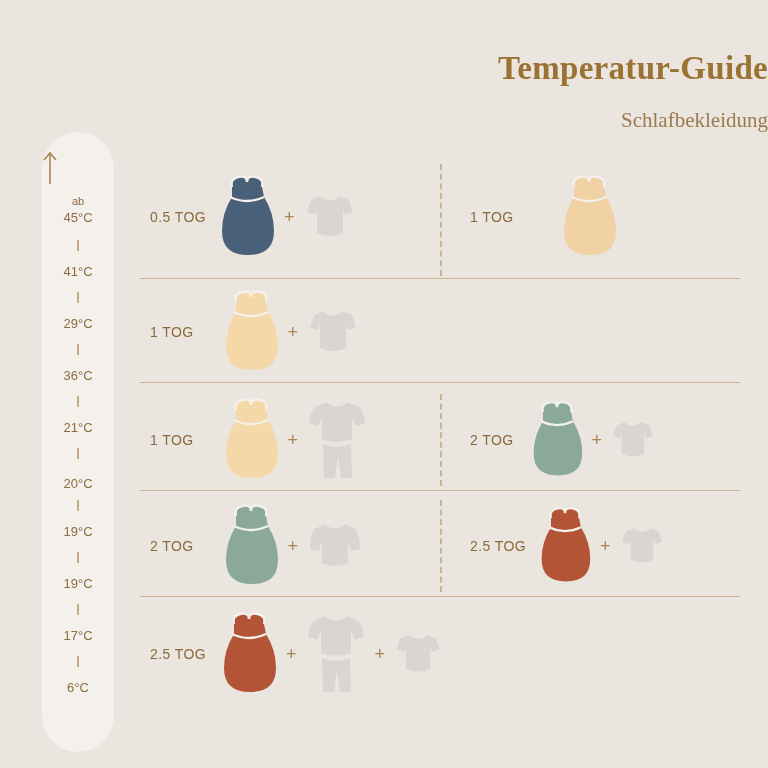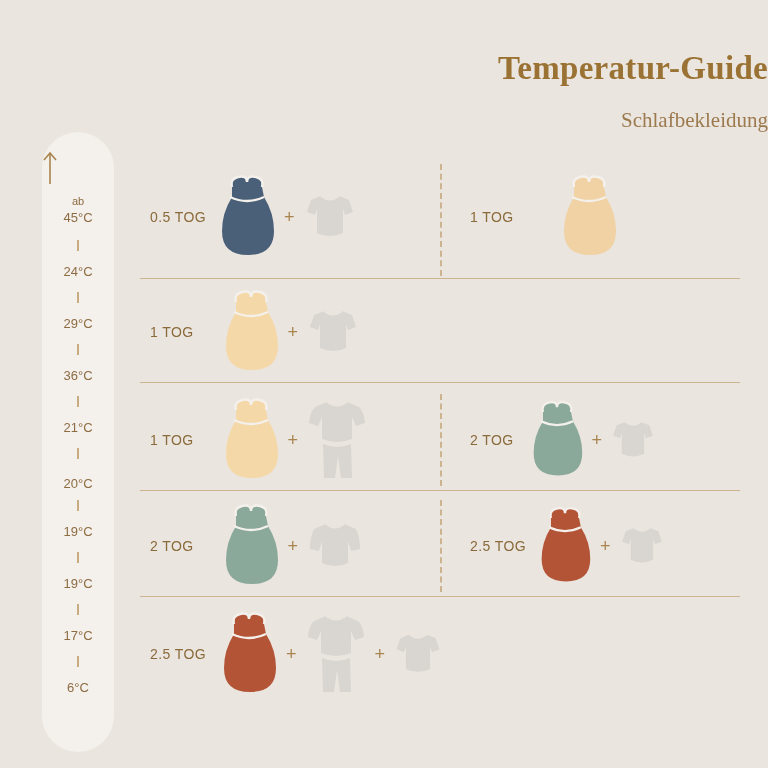--- a/index.html
+++ b/index.html
@@ -79,21 +79,21 @@
       <line x1="8" y1="34" x2="8" y2="3" stroke="#a8854f" stroke-width="1.6"></line>
       <polyline points="2,10 8,3 14,10" fill="none" stroke="#a8854f" stroke-width="1.6"></polyline>
     </svg>
   </div>
 
   <div class="scale">
     <div class="tick small" style="top:62px">ab</div>
     <div class="tick" style="top:78px">45°C</div>
     <div class="dash" style="top:108px"></div>
 
-    <div class="tick" style="top:132px">24°C</div>
+    <div class="tick" style="top:132px">41°C</div>
     <div class="dash" style="top:160px"></div>
 
     <div class="tick" style="top:184px">29°C</div>
     <div class="dash" style="top:212px"></div>
 
     <div class="tick" style="top:236px">36°C</div>
     <div class="dash" style="top:264px"></div>
 
     <div class="tick" style="top:288px">21°C</div>
     <div class="dash" style="top:316px"></div>

